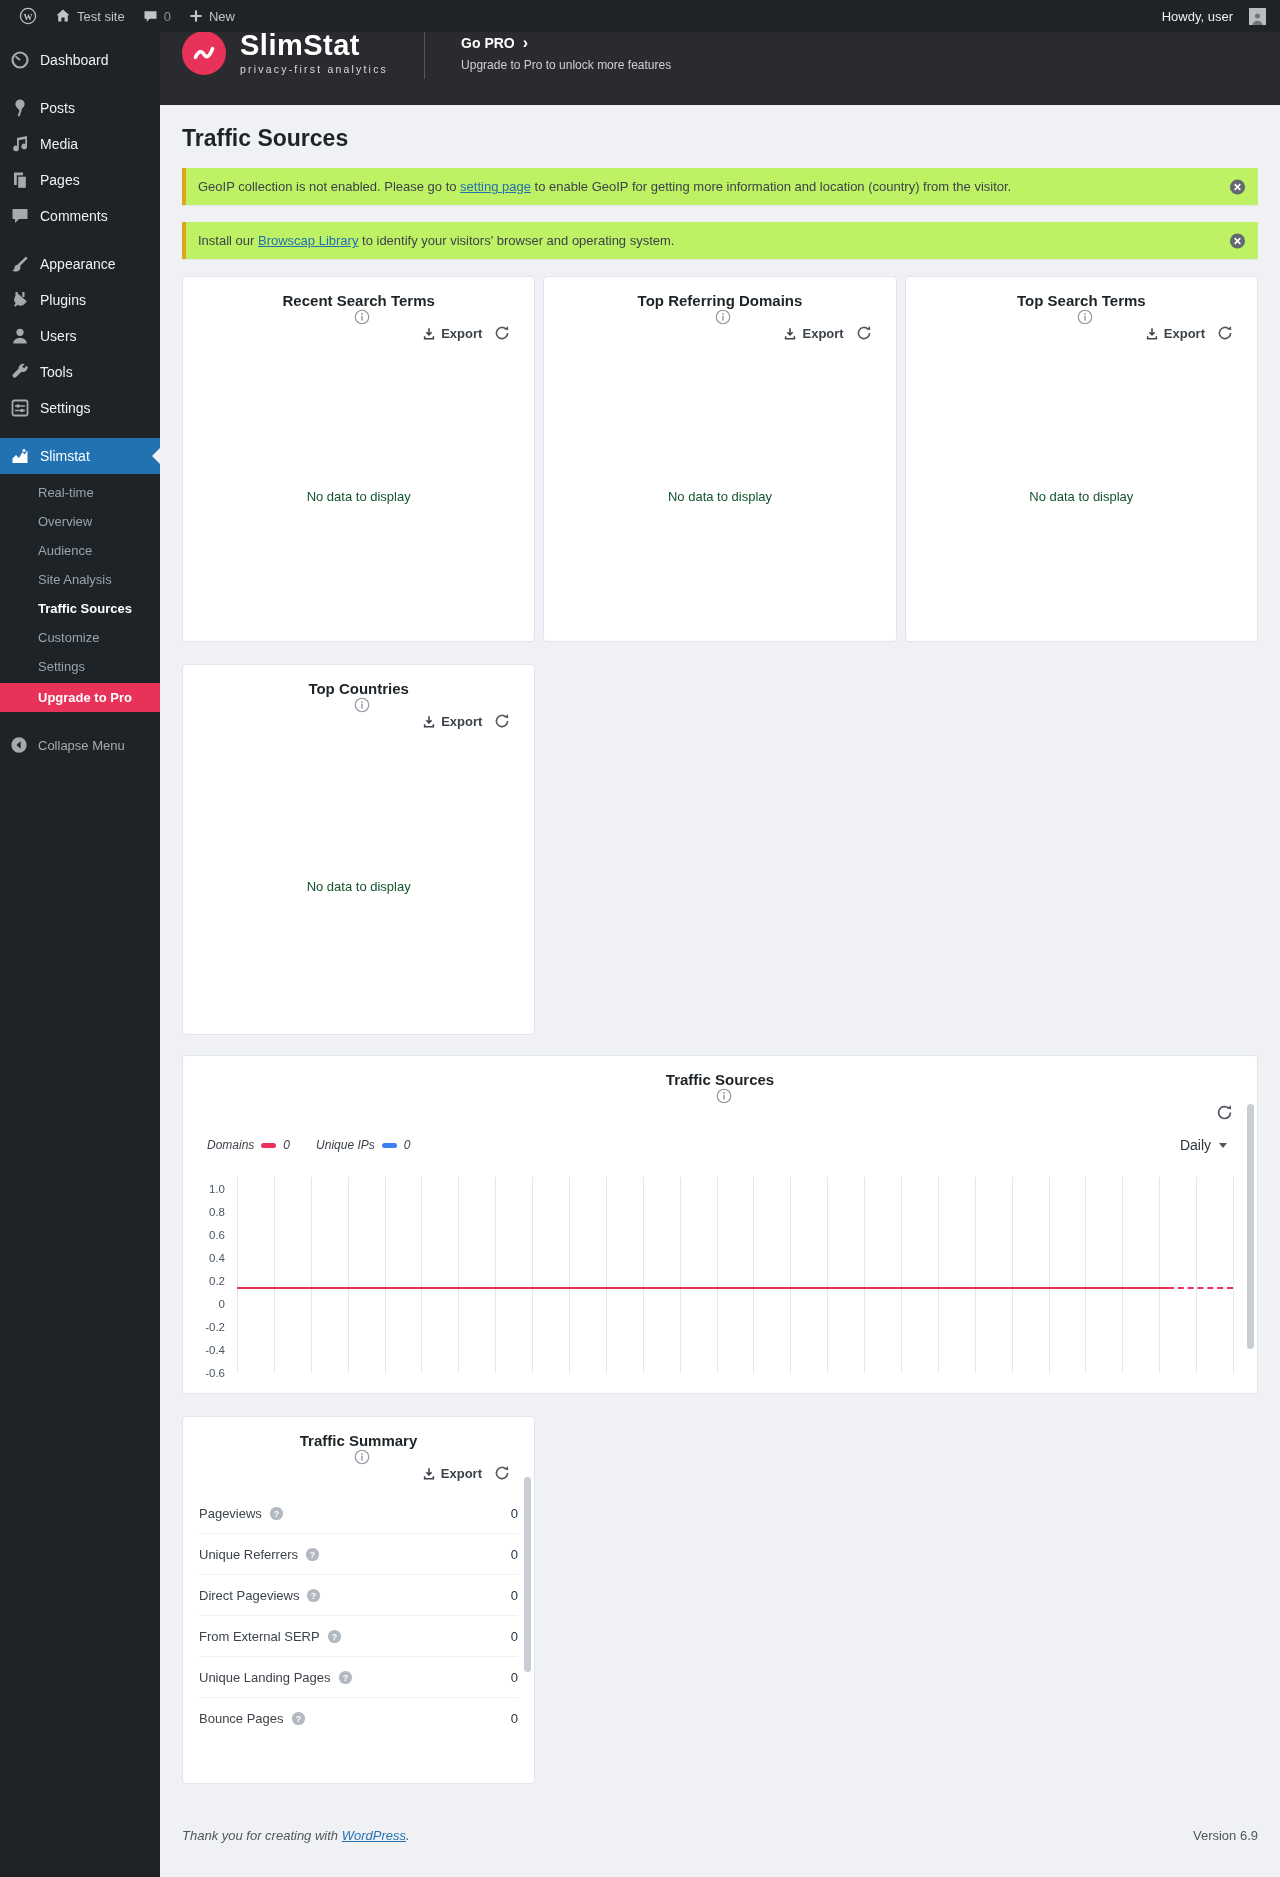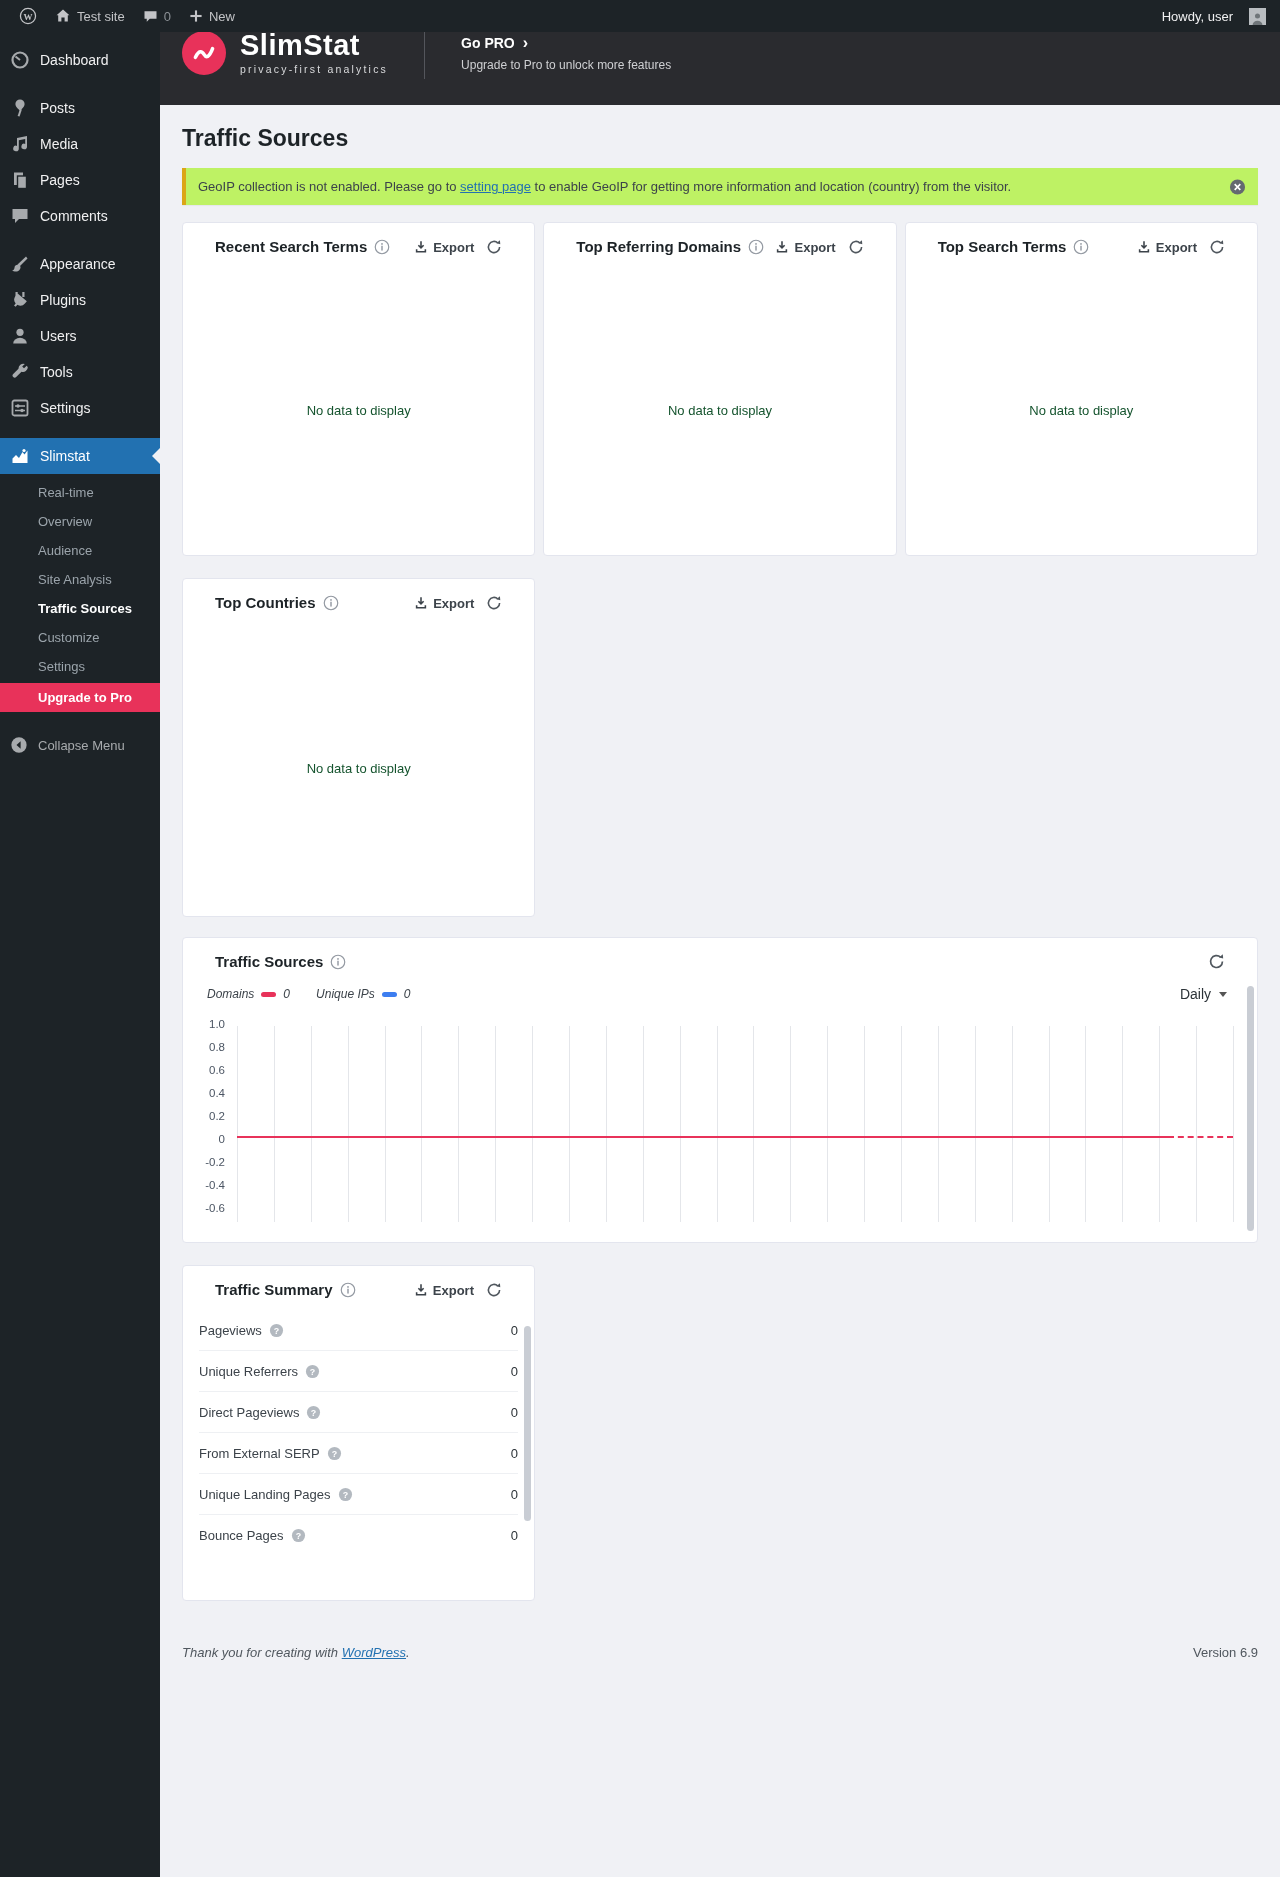--- a/index.html
+++ b/index.html
@@ -68,38 +68,38 @@
   .fselect .caret-down { border-top-color:#555; }
   .fsel-dim { width:160px; }
   .fsel-op { width:128px; }
   .ftext { width:174px; height:34px; border:1px solid #ccd0da; border-radius:6px; background:#fff; padding:0 10px; font-size:13px; font-family:inherit; }
   .apply-btn { height:34px; padding:0 14px; background:#fff; border:1px solid #e8325a; color:#e8325a; border-radius:6px; font-size:13px; cursor:pointer; font-family:inherit; }
   .date-pill { margin-left:auto; background:#e8325a; color:#fff; height:29px; border-radius:15px; padding:0 16px; font-size:13px; display:flex; align-items:center; gap:9px; cursor:pointer; border:none; font-family:inherit; }
   .date-pill .caret-down { border-top-color:#fff; border-left-width:4px; border-right-width:4px; }
   
   .cards-row { display:grid; grid-template-columns:repeat(3,1fr); gap:8px; }
   .card { background:#fff; border:1px solid #e3e5ee; border-radius:4px; }
-  .card-header { display:flex; align-items:center; padding:15px 32px 10px; }
+  .card-header { display:flex; align-items:center; padding:15px 24px 10px;flex-direction:column; }
   .card-title { font-size:15px; font-weight:bold; color:#1d2327; }
   .info-icon { margin-left:7px; line-height:0; color:#9298a1; }
   .card-tools { margin-left:auto; display:flex; align-items:flex-end; gap:12px; color:#3c434a; }
   .export-btn { display:flex; align-items:center; gap:5px; font-size:13px; font-weight:bold; cursor:pointer; color:#3c434a; }
   .refresh-btn { cursor:pointer; line-height:0; color:#50575e; }
   .card-body-empty { height:290px; display:flex; align-items:center; justify-content:center; color:#14532d; font-size:13px; }
   .tall-body { height:295px; }
   .single-card-row { margin-top:22px; display:grid; grid-template-columns:repeat(3,1fr); gap:8px; }
   
   .chart-card { margin-top:20px; padding-bottom:16px; position:relative; }
   .legend-row { display:flex; align-items:center; padding:6px 16px 0 24px; font-size:12px; color:#3c434a; }
   .legend-item { display:flex; align-items:center; gap:7px; margin-right:26px; font-style:italic; }
   .legend-swatch { width:15px; height:5px; border-radius:3px; display:inline-block; }
   .legend-val { font-style:italic; }
   .interval-select { margin-left:auto; display:flex; align-items:center; gap:8px; font-size:14px; color:#2c3338; cursor:pointer; padding-right:14px; }
   .chart-area { position:relative; margin:20px 14px 4px 10px; height:200px; }
-  .yticks { position:absolute; left:0; top:2px; width:36px; height:100%; }
+  .yticks { position:absolute; left:0; top:16px; width:36px; height:100%; }
   .ytick { position:absolute; right:4px; font-size:11.5px; color:#4b5563; width:36px; text-align:right; }
   .plot { position:absolute; left:44px; right:10px; top:0; height:192px; }
   .gridline { position:absolute; top:4px; bottom:-8px; width:1px; background:#e4e6ea; }
   .zero-line { position:absolute; top:114px; left:0; width:93.5%; height:0; border-top:2.5px solid #e8325a; }
   .zero-line-dashed { position:absolute; top:114px; left:93.5%; right:0; height:0; border-top:2.5px dashed #e8325a; }
   .chart-scrollbar { position:absolute; right:3px; top:48px; width:7px; height:245px; background:#c9cdd4; border-radius:4px; }
   
   .summary-card { margin-top:22px; width:353px; padding-bottom:44px; position:relative; }
   .summary-rows { margin:2px 16px 0; }
   .summary-row { display:flex; align-items:center; height:41px; border-bottom:1px solid #eef0f3; font-size:13px; color:#3c434a; }
@@ -289,20 +289,29 @@
         <span class="caret-down"></span>
       </button>
     </div>
   </div>
 
   <div id="main">
     <h1 class="page-title">Traffic Sources</h1>
 
     <div class="notice">
       <span>GeoIP collection is not enabled. Please go to </span><a>setting page</a><span> to enable GeoIP for getting more information and location (country) from the visitor.</span>
+      <span class="dismiss">
+        <svg width="17" height="17" viewBox="0 0 18 18">
+            <circle cx="9" cy="9" r="8" fill="#646970"></circle>
+            <path d="M6 6 L12 12 M12 6 L6 12" stroke="#fff" stroke-width="1.7"></path>
+          </svg>
+      </span>
+    </div>
+    <div class="notice">
+      <span>Install our </span><a>Browscap Library</a><span> to identify your visitors' browser and operating system.</span>
       <span class="dismiss">
         <svg width="17" height="17" viewBox="0 0 18 18">
             <circle cx="9" cy="9" r="8" fill="#646970"></circle>
             <path d="M6 6 L12 12 M12 6 L6 12" stroke="#fff" stroke-width="1.7"></path>
           </svg>
       </span>
     </div>
 
 
     <div class="cards-row">

